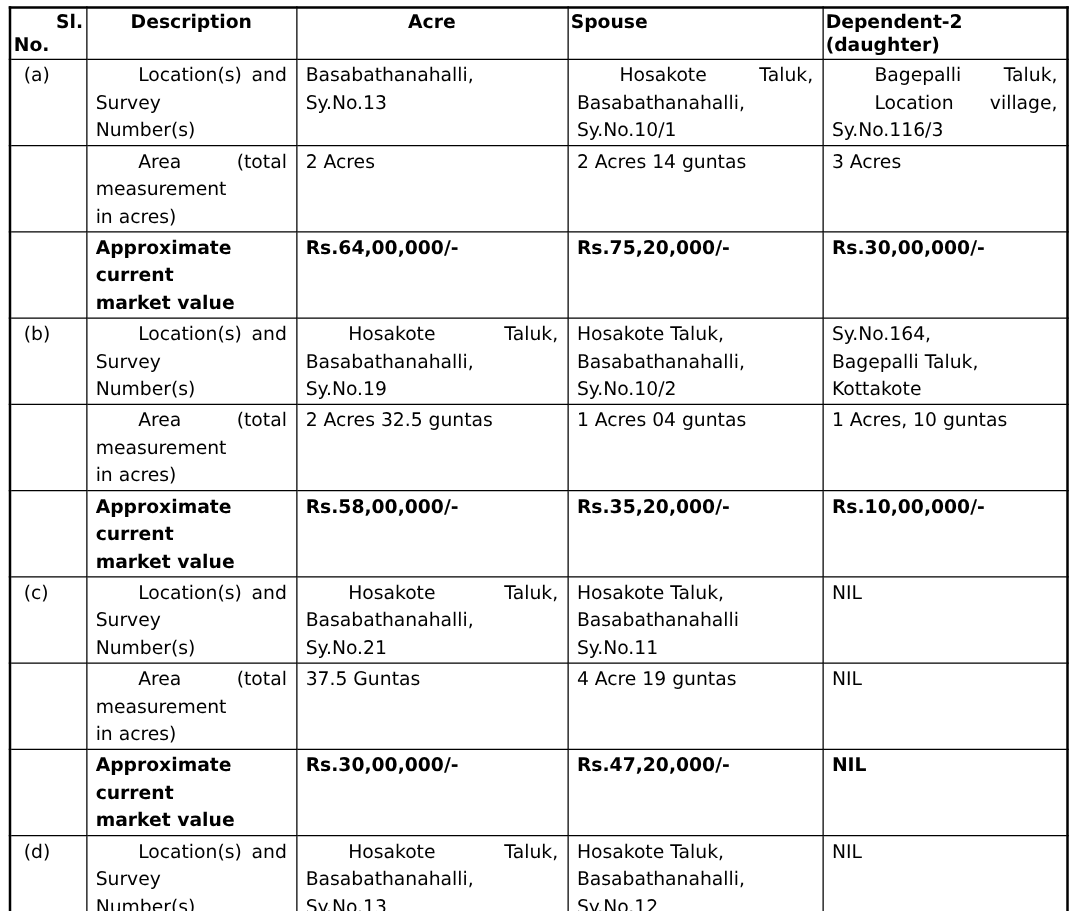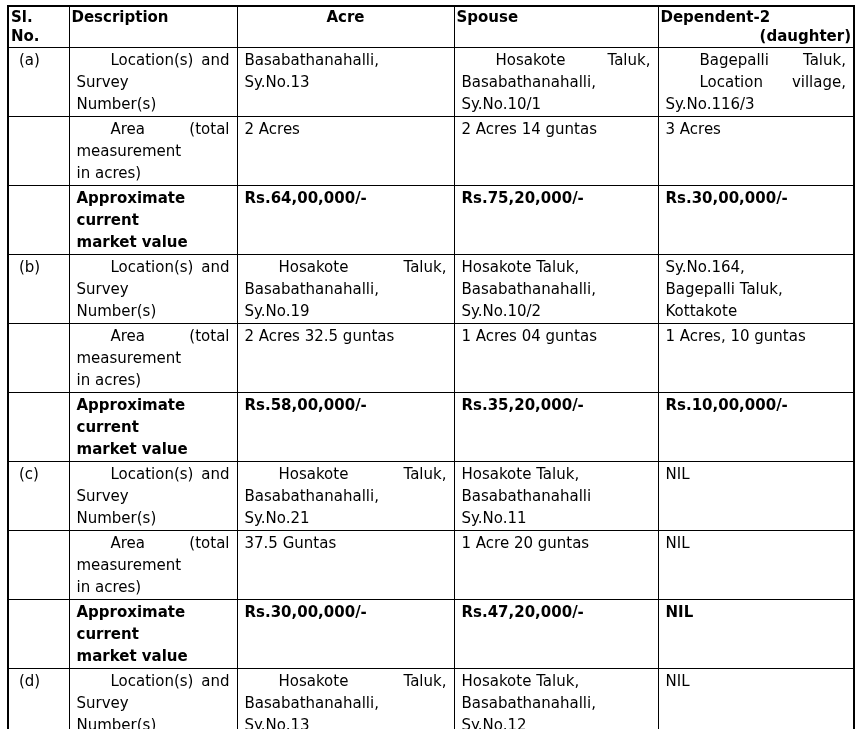--- a/index.html
+++ b/index.html
@@ -47,35 +47,35 @@
   <colgroup>
       <col style="width: 61px;">
       <col style="width: 168px;">
       <col style="width: 217px;">
       <col style="width: 204px;">
       <col style="width: 196px;">
     </colgroup>
   <thead>
       <tr>
         <th>
-          <div class="line" style="text-align: left;">Sl.</div>
+          <div class="line" style="text-align: right;">Sl.</div>
           <div class="line" style="text-align: left;">No.</div>
         </th>
         <th>
-          <div class="line" style="">Description</div>
+          <div class="line" style="text-align: center;">Description</div>
         </th>
         <th>
           <div class="line" style="text-align: center;">Acre</div>
         </th>
         <th>
           <div class="line" style="text-align: left;">Spouse</div>
         </th>
         <th>
           <div class="line" style="text-align: left;">Dependent-2</div>
-          <div class="line" style="text-align: right;">(daughter)</div>
+          <div class="line" style="text-align: left;">(daughter)</div>
         </th>
       </tr>
     </thead>
   <tbody>
       <tr>
         <td class="sl-cell">
           <div class="line">(a)</div>
         </td>
         <td>
           <div class="line fill">Location(s) and</div>
@@ -227,21 +227,21 @@
         </td>
         <td>
           <div class="line fill">Area (total</div>
           <div class="line">measurement</div>
           <div class="line">in acres)</div>
         </td>
         <td>
           <div class="line">37.5 Guntas</div>
         </td>
         <td>
-          <div class="line">1 Acre 20 guntas</div>
+          <div class="line">4 Acre 19 guntas</div>
         </td>
         <td>
           <div class="line">NIL</div>
         </td>
       </tr>
       <tr class="bold">
         <td class="sl-cell">
           <div class="line"></div>
         </td>
         <td>

